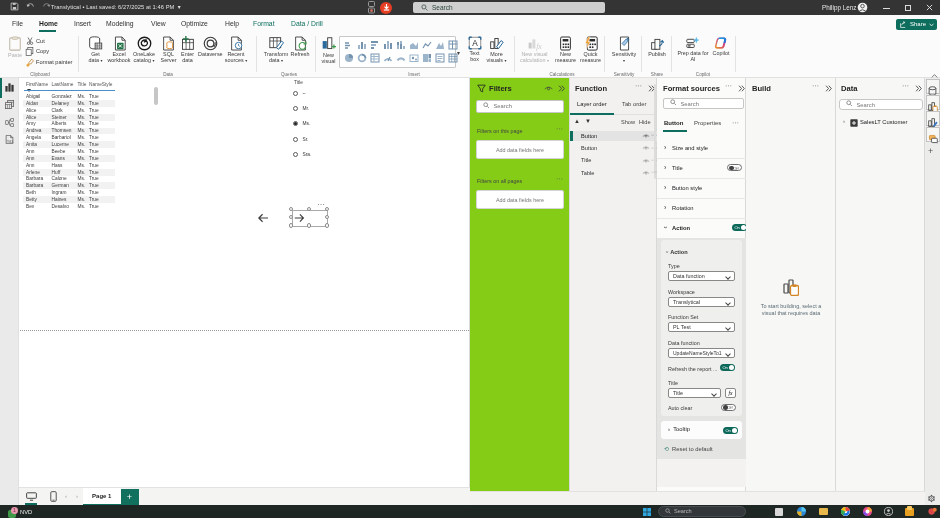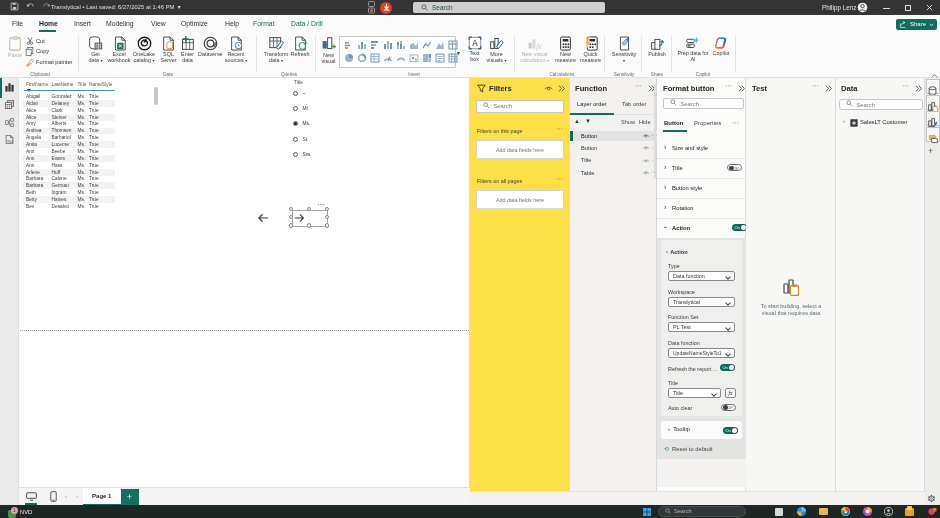--- a/index.html
+++ b/index.html
@@ -578,21 +578,21 @@
 <div class="abs" style="left:287.6px;top:129.1px;width:4.2px;height:4.2px;border-radius:50%;background:#fff;border:0.8px solid #8a8a8a"></div>
 <div class="abs" style="left:305.8px;top:129.1px;width:4.2px;height:4.2px;border-radius:50%;background:#fff;border:0.8px solid #8a8a8a"></div>
 <div class="abs" style="left:270.1px;top:136.9px;width:4.2px;height:4.2px;border-radius:50%;background:#fff;border:0.8px solid #8a8a8a"></div>
 <div class="abs" style="left:305.8px;top:136.9px;width:4.2px;height:4.2px;border-radius:50%;background:#fff;border:0.8px solid #8a8a8a"></div>
 <div class="abs" style="left:270.1px;top:145.4px;width:4.2px;height:4.2px;border-radius:50%;background:#fff;border:0.8px solid #8a8a8a"></div>
 <div class="abs" style="left:287.6px;top:145.4px;width:4.2px;height:4.2px;border-radius:50%;background:#fff;border:0.8px solid #8a8a8a"></div>
 <div class="abs" style="left:305.8px;top:145.4px;width:4.2px;height:4.2px;border-radius:50%;background:#fff;border:0.8px solid #8a8a8a"></div>
  <div class="abs" style="left:1px;top:252px;width:449px;border-top:1px dotted #9a9a9a"></div>
 </div>
 
-<div class="abs pane" style="left:470px;width:100px;border-right:1px solid #d9d9d9;background:#fde047">
+<div class="abs pane" style="left:470px;width:100px;border-right:1px solid #d9d9d9;background:#84cc16">
  <svg class="abs" style="left:7px;top:6px" width="9" height="9" viewBox="0 0 12 12">
       <path d="M1 1.5 h10 L7.5 6.5 v4 l-3 -1.5 v-2.5 Z" fill="none" stroke="#252423" stroke-width="1.1"></path>
     </svg>
  <span class="phead" style="left:19px;top:6px">Filters</span>
  <svg class="abs" style="left:74px;top:8px" width="9" height="6" viewBox="0 0 12 8">
       <path d="M1 4 Q6 -1 11 4" fill="none" stroke="#444" stroke-width="1"></path>
       <circle cx="6" cy="3.6" r="1.6" fill="none" stroke="#444" stroke-width="1"></circle>
     </svg>
  <svg class="abs" style="left:88px;top:7px" width="7" height="7" viewBox="0 0 10 10">
       <path d="M1.5 1 L5 5 L1.5 9 M5.5 1 L9 5 L5.5 9" fill="none" stroke="#3a3a3a" stroke-width="1.2"></path>
@@ -650,21 +650,21 @@
     <div class="abs selrow" style="top:89.6px">
       <span>Table</span>
       <svg style="position:absolute;left:72px;top:3.4px" width="8" height="5" viewBox="0 0 12 8">
         <path d="M1 4 Q6 -1 11 4" fill="none" stroke="#888" stroke-width="1"></path>
         <circle cx="6" cy="3.6" r="1.5" fill="none" stroke="#888" stroke-width="1"></circle>
       </svg>
     </div>
 </div>
 
 <div class="abs pane" style="left:657px;width:89px;border-right:1px solid #d9d9d9;background:#fbfbfa" id="fmtpane">
- <span class="phead" style="left:6px;top:6px">Format button</span>
+ <span class="phead" style="left:6px;top:6px">Format sources</span>
  <span class="pdots" style="left:68px;top:4px">⋯</span>
  <svg class="abs" style="left:81px;top:7px" width="7" height="7" viewBox="0 0 10 10">
       <path d="M1.5 1 L5 5 L1.5 9 M5.5 1 L9 5 L5.5 9" fill="none" stroke="#3a3a3a" stroke-width="1.2"></path>
     </svg>
  <div class="searchbox" style="left:6px;top:20px;width:81px"><svg class="mg" width="6.5" height="6.5" viewBox="0 0 12 12">
         <circle cx="5" cy="5" r="3.5" fill="none" stroke="#666" stroke-width="1.3"></circle>
         <path d="M8 8 L11 11" stroke="#666" stroke-width="1.3"></path>
       </svg>Search</div>
  <span style="position:absolute;left:7px;top:42px;font-size:6px;font-weight:bold;color:#222">Button</span>
  <span style="position:absolute;left:37px;top:42px;font-size:6px;color:#444">Properties</span>
@@ -719,21 +719,21 @@
   <div class="abs" style="left:4px;top:183px;width:81px;height:18px;background:#fcfcfc;border-radius:3px">
    <span style="position:absolute;left:7px;top:5px;font-size:5.8px;color:#222">› &nbsp;Tooltip</span>
    <span class="ton" style="left:62px;top:5.5px"></span>
   </div>
   <div style="position:absolute;left:7px;top:208px;font-size:5.8px;color:#444"><span style="color:#2e7a6e">⟲</span> &nbsp;Reset to default</div>
  </div>
  <div class="abs" style="left:0;top:381px;width:89px;height:28px;background:#f3f2f1"></div>
 </div>
 
 <div class="abs pane" style="left:746px;width:90px;border-right:1px solid #d9d9d9;background:#f7f7f6">
- <span class="phead" style="left:6px;top:6px">Test</span>
+ <span class="phead" style="left:6px;top:6px">Build</span>
  <span class="pdots" style="left:66px;top:4px">⋯</span>
  <svg class="abs" style="left:79px;top:7px" width="7" height="7" viewBox="0 0 10 10">
       <path d="M1.5 1 L5 5 L1.5 9 M5.5 1 L9 5 L5.5 9" fill="none" stroke="#3a3a3a" stroke-width="1.2"></path>
     </svg>
  <svg class="abs" style="left:37px;top:201px" width="16" height="17" viewBox="0 0 16 17">
       <rect x="1" y="5" width="4" height="9" rx="0.5" fill="none" stroke="#4a4a4a" stroke-width="1.2"></rect>
       <rect x="6" y="1" width="4" height="13" rx="0.5" fill="none" stroke="#4a4a4a" stroke-width="1.2"></rect>
       <rect x="7.5" y="6.5" width="8" height="10" rx="1.5" fill="#fff" stroke="#d28627" stroke-width="1.3"></rect>
       <rect x="9.5" y="5.5" width="4" height="2.5" rx="0.8" fill="#d28627"></rect>
     </svg>

